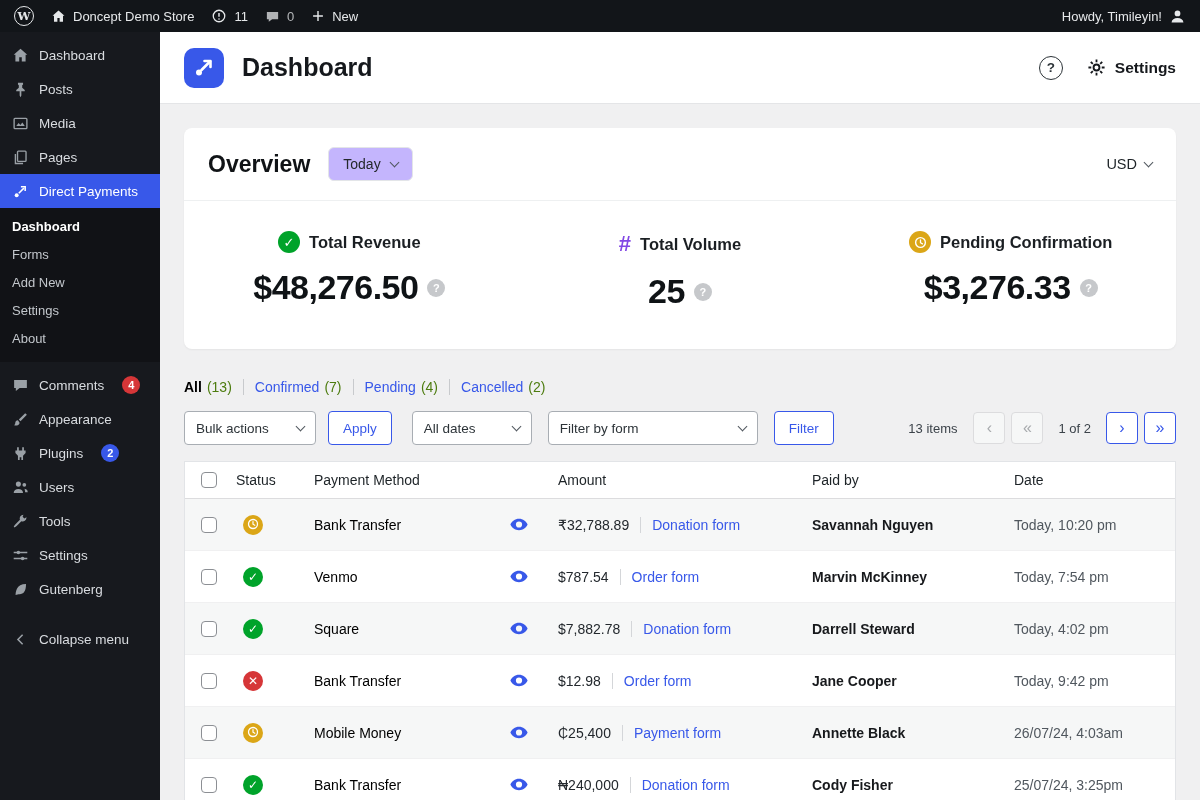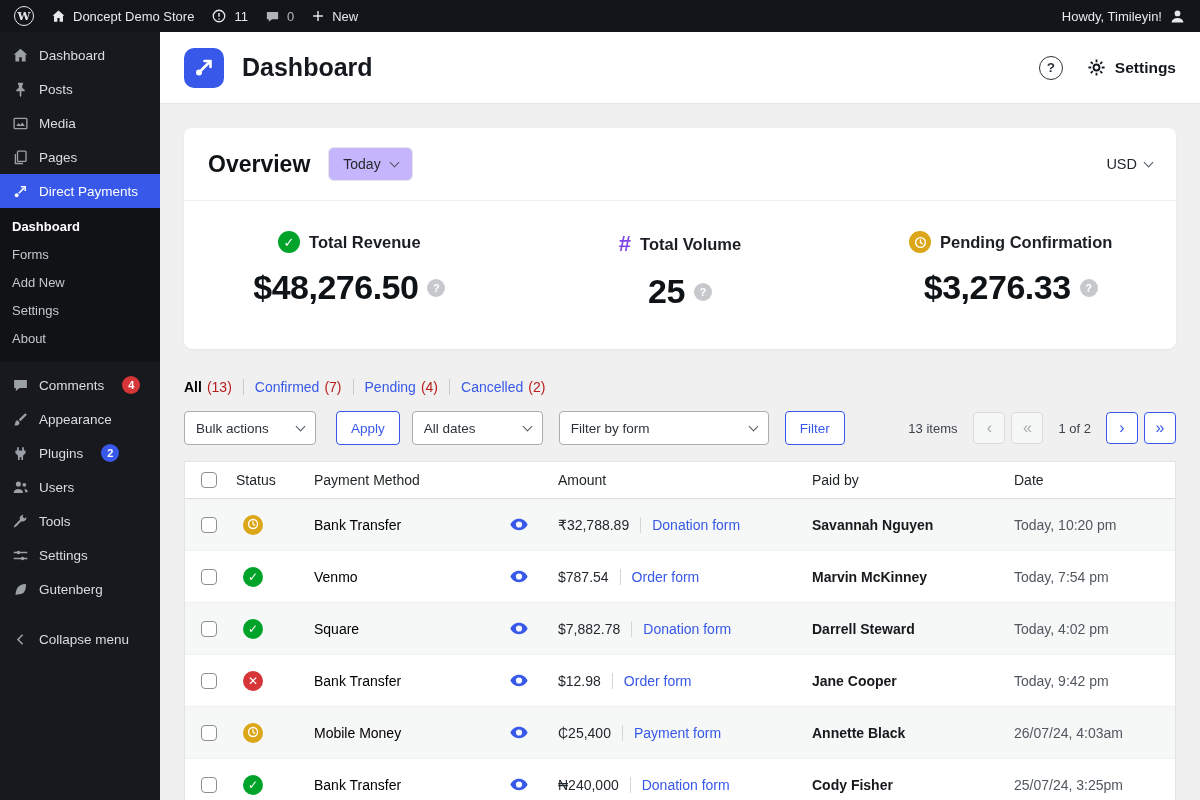--- a/index.html
+++ b/index.html
@@ -56,27 +56,27 @@
   .hash-glyph{color:#8247e5;font-size:22px;font-weight:700}
   .qbadge{width:18px;height:18px;border-radius:50%;background:#c6c8cb;color:#fff;font-size:11px;font-weight:700;display:flex;align-items:center;justify-content:center;cursor:pointer}
 
   
   .views{display:flex;align-items:center;margin-top:30px;font-size:14px}
   .view{display:flex;gap:5px;padding:0 11px;cursor:pointer}
   .view:first-child{padding-left:0}
   .view + .view{border-left:1px solid #c8cacd}
   .view .vlabel{color:#3858e9}
   .view.current .vlabel{color:#000;font-weight:700}
-  .view .vcount{color:#b91c1c}
+  .view .vcount{color:#4d7c0f}
 
   
   .toolbar{display:flex;align-items:center;margin-top:16px}
   .select{height:34px;border:1px solid #a8adb3;background:#fff;border-radius:4px;display:flex;align-items:center;justify-content:space-between;padding:0 11px;font-size:13.5px;color:#2c3338;cursor:pointer;gap:14px}
-  .sel-bulk{width:132px;margin-right:20px}
-  .sel-dates{width:131px;margin-left:12px;margin-right:8px}
+  .sel-bulk{width:132px;margin-right:12px}
+  .sel-dates{width:120px;margin-left:20px;margin-right:8px}
   .sel-form{width:210px;margin-left:8px;margin-right:16px}
   .btn-outline{height:34px;padding:0 14px;border:1px solid #3858e9;color:#3858e9;background:#fff;border-radius:4px;font-size:13.5px;display:flex;align-items:center;cursor:pointer}
   .tb-right{margin-left:auto;display:flex;align-items:center;gap:6px}
   .items-count{font-size:13px;color:#3c434a;margin-right:10px}
   .pbtn{width:32px;height:32px;border-radius:4px;border:1px solid #dcdcde;background:#f6f7f7;color:#a7aaad;display:flex;align-items:center;justify-content:center;font-size:16px;cursor:default;line-height:1}
   .pbtn.enabled{background:#fff;border-color:#3858e9;color:#3858e9;cursor:pointer}
   .page-info{font-size:13px;color:#3c434a;margin:0 9px}
 
   
   .table{margin-top:16px;background:#fff;border:1px solid #e2e4e7}

